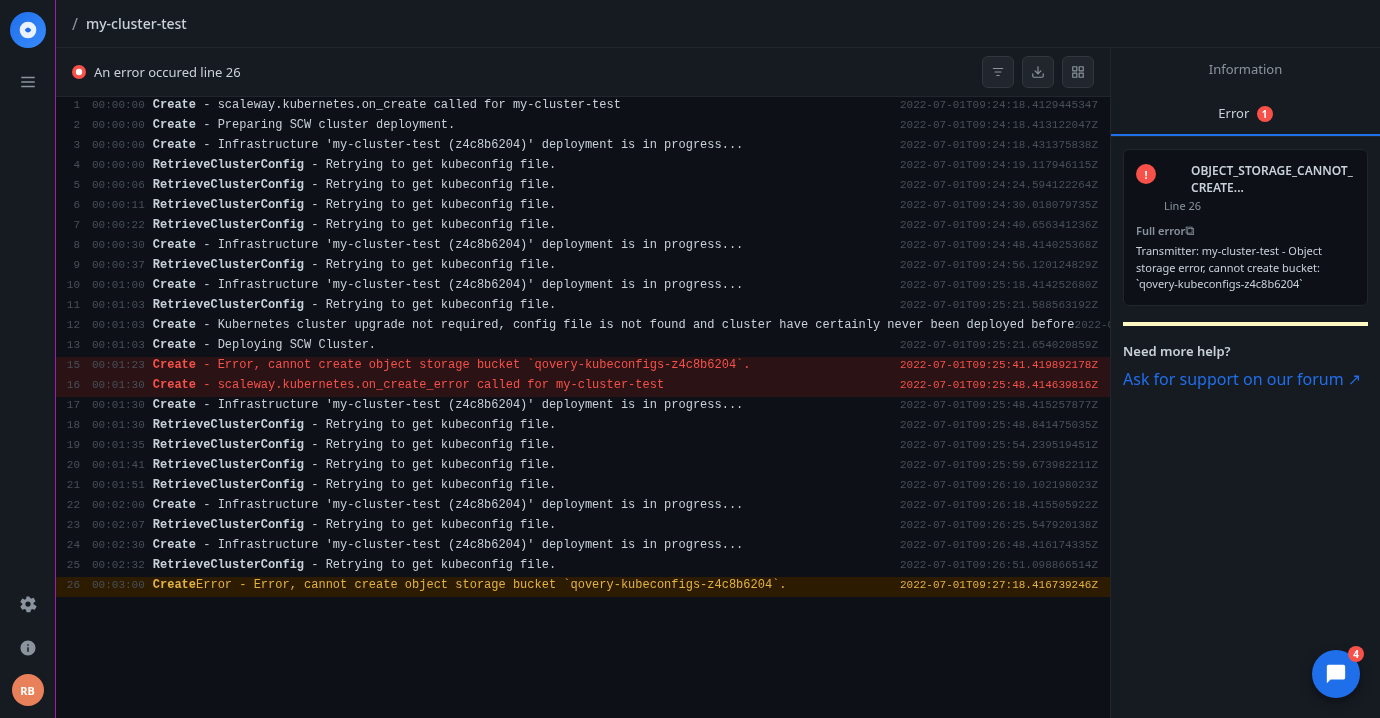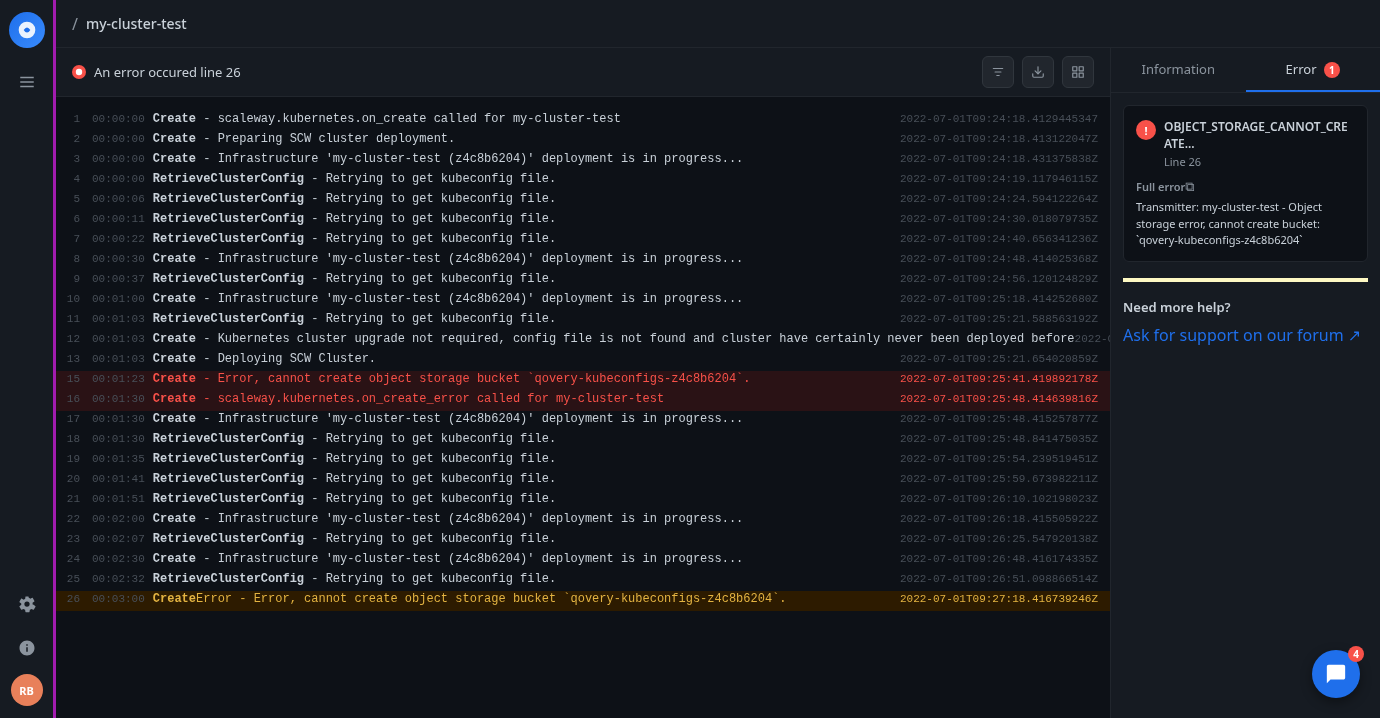--- a/index.html
+++ b/index.html
@@ -10,21 +10,21 @@
       font-size: 13px;
       display: flex;
       height: 718px;
       overflow: hidden;
     }
 
     
     .sidebar {
       width: 56px;
       background: #161b22;
-      border-right: 3px solid #a21caf;
+      border-right: 1px solid #a21caf;
       display: flex;
       flex-direction: column;
       align-items: center;
       padding: 12px 0;
       gap: 8px;
       flex-shrink: 0;
     }
     .sidebar-logo {
       width: 36px;
       height: 36px;
@@ -95,21 +95,20 @@
       overflow: hidden;
     }
 
     
     .log-panel {
       flex: 1;
       display: flex;
       flex-direction: column;
       overflow: hidden;
       background: #0d1117;
-      gap: 14px;
     }
     .log-toolbar {
       background: #161b22;
       border-bottom: 1px solid #21262d;
       padding: 8px 16px;
       display: flex;
       align-items: center;
       gap: 8px;
       flex-shrink: 0;
       min-height: 44px;
@@ -198,20 +197,21 @@
       background: #161b22;
       border-left: 1px solid #21262d;
       display: flex;
       flex-direction: column;
       flex-shrink: 0;
     }
     .right-tabs {
       display: flex;
       border-bottom: 1px solid #21262d;
       flex-shrink: 0;
+      flex-direction: column;
     }
     .right-tab {
       flex: 1;
       padding: 12px 8px;
       text-align: center;
       font-size: 13px;
       cursor: pointer;
       color: #8b949e;
       border-bottom: 2px solid transparent;
     }
@@ -264,20 +264,21 @@
       margin-top: 2px;
       font-size: 11px;
       font-weight: 700;
       color: white;
     }
     .error-card-title {
       font-size: 12px;
       font-weight: 600;
       color: #c9d1d9;
       word-break: break-all;
+      margin-left: 27px;
     }
     .error-card-line {
       font-size: 11px;
       color: #8b949e;
       margin-top: 2px;
     }
     .full-error-section {
       margin-top: 8px;
     }
     .full-error-header {

